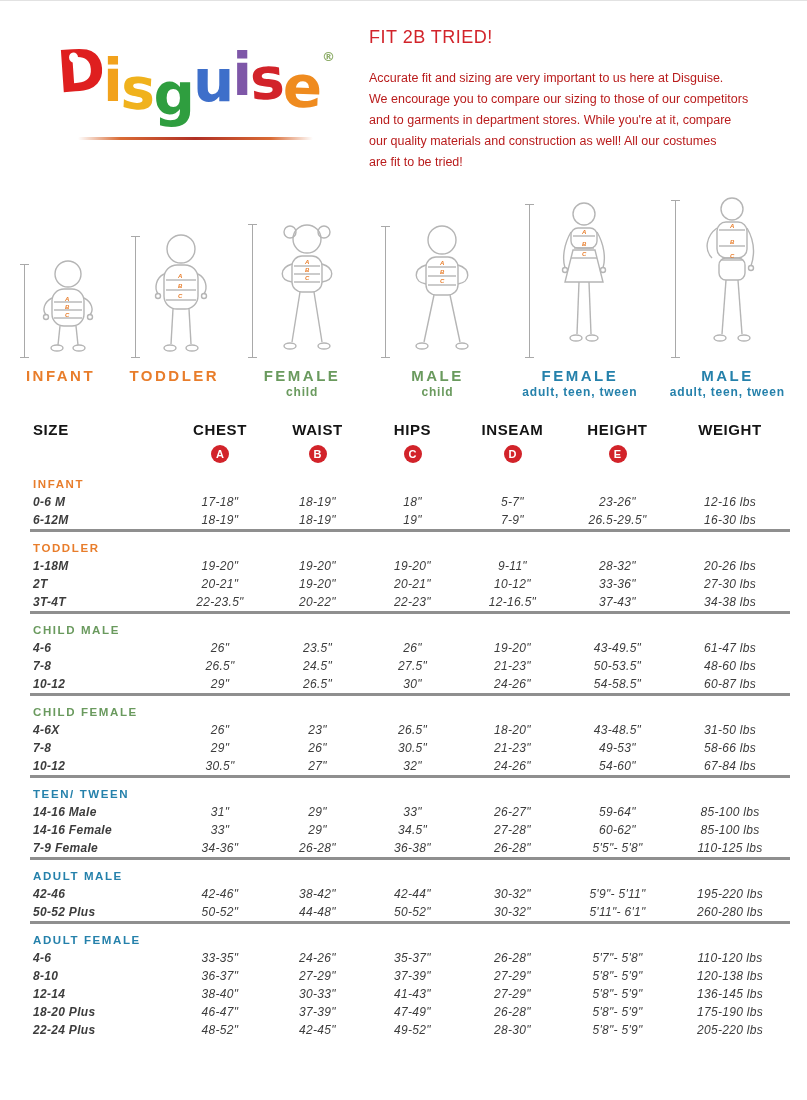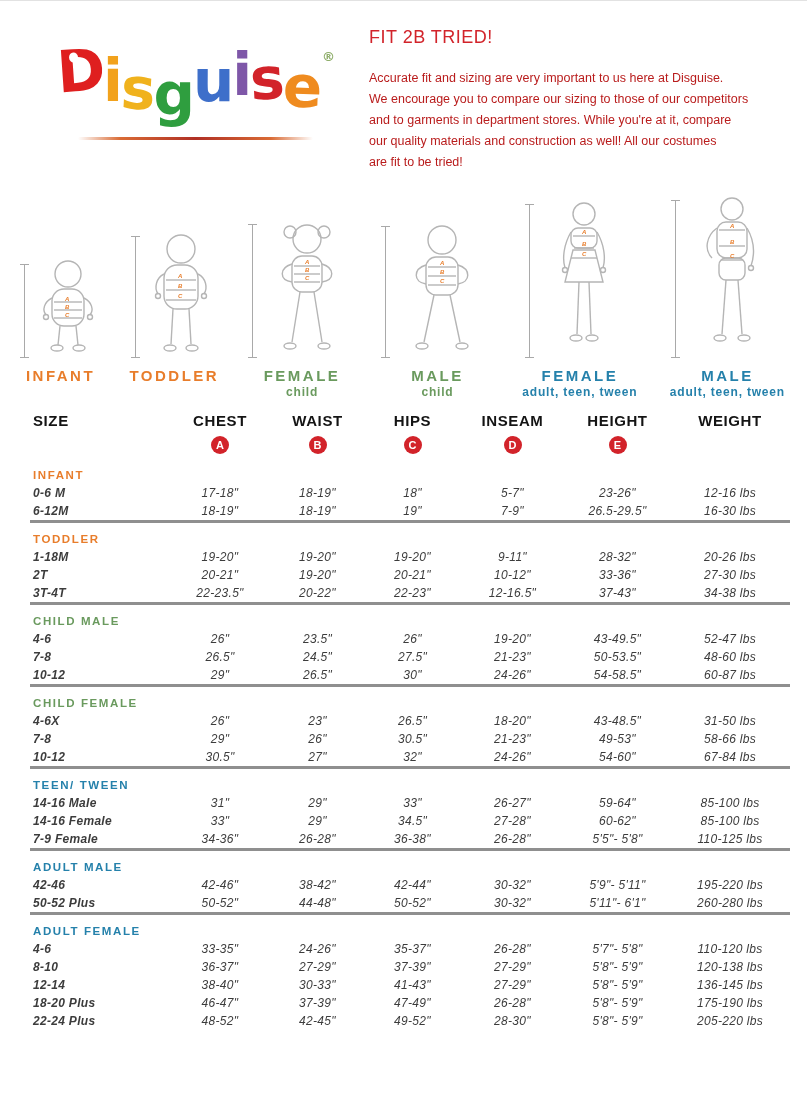--- a/index.html
+++ b/index.html
@@ -38,21 +38,21 @@
   .measure-line { width:1px; background:#a9a9a9; position:relative; margin-right:8px; }
   .measure-line::before, .measure-line::after { content:''; position:absolute; left:-4px;
       width:9px; height:1px; background:#a9a9a9; }
   .measure-line::before { top:0; } .measure-line::after { bottom:0; }
   .fig-svg { stroke:#b5b5b5; stroke-width:1.4; fill:none; }
   .fig-svg .mk { font:italic bold 6px "Liberation Sans", sans-serif; fill:#e87d2b; stroke:none; }
   .fig-label { font-size:15px; font-weight:bold; letter-spacing:2.5px; margin-top:9px; }
   .fig-sublabel { font-size:12px; font-weight:bold; letter-spacing:0.8px; height:12px; margin-top:1px; }
 
   
-  .table-wrap { padding:0 17px 0 30px; margin-top:11px; }
+  .table-wrap { padding:0 17px 0 30px; margin-top:20px; }
   table.size-chart { width:760px; border-collapse:collapse; table-layout:fixed; }
   col.c0{width:140px;} col.c1{width:100px;} col.c2{width:95px;} col.c3{width:95px;}
   col.c4{width:105px;} col.c5{width:105px;} col.c6{width:120px;}
   th { font-size:15px; font-weight:bold; color:#141414; letter-spacing:0.6px;
        text-align:center; padding:4px 0 6px 0; }
   th.first { text-align:left; padding-left:3px; }
   .badge-cell { text-align:center; padding-bottom:8px; height:26px; }
   .badge { display:inline-block; width:18px; height:18px; border-radius:50%;
            color:#fff; font-size:11px; font-weight:bold; line-height:18px; text-align:center; }
   .section-row td { font-size:11.5px; font-weight:bold; letter-spacing:1.6px;
@@ -327,21 +327,21 @@
           <tr class="section-row divided">
             <td colspan="7" style="color: rgb(106, 154, 94);">CHILD MALE</td>
           </tr>
           <tr class="data-row">
             <td class="c-size">4-6</td>
             <td class="c-val">26"</td>
             <td class="c-val">23.5"</td>
             <td class="c-val">26"</td>
             <td class="c-val">19-20"</td>
             <td class="c-val">43-49.5"</td>
-            <td class="c-val">52-47 lbs</td>
+            <td class="c-val">61-47 lbs</td>
           </tr>
           <tr class="data-row">
             <td class="c-size">7-8</td>
             <td class="c-val">26.5"</td>
             <td class="c-val">24.5"</td>
             <td class="c-val">27.5"</td>
             <td class="c-val">21-23"</td>
             <td class="c-val">50-53.5"</td>
             <td class="c-val">48-60 lbs</td>
           </tr>

